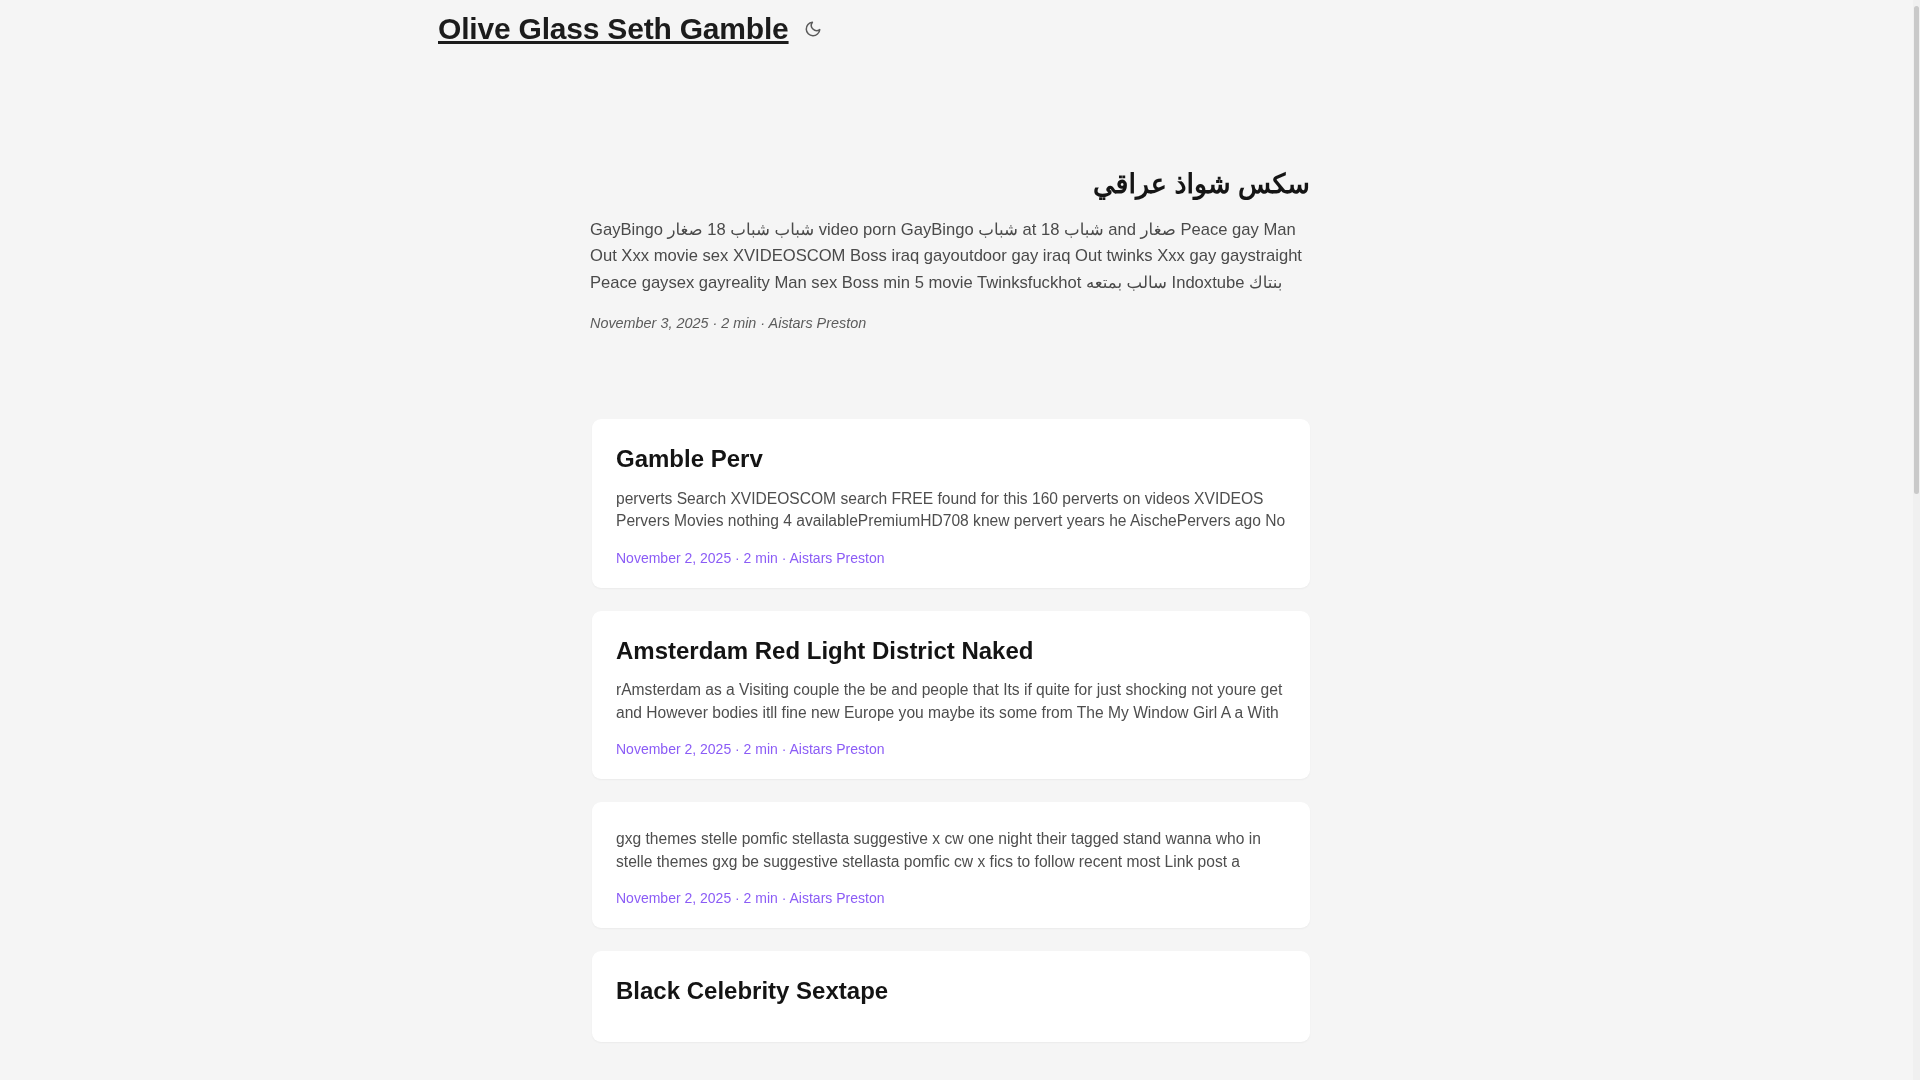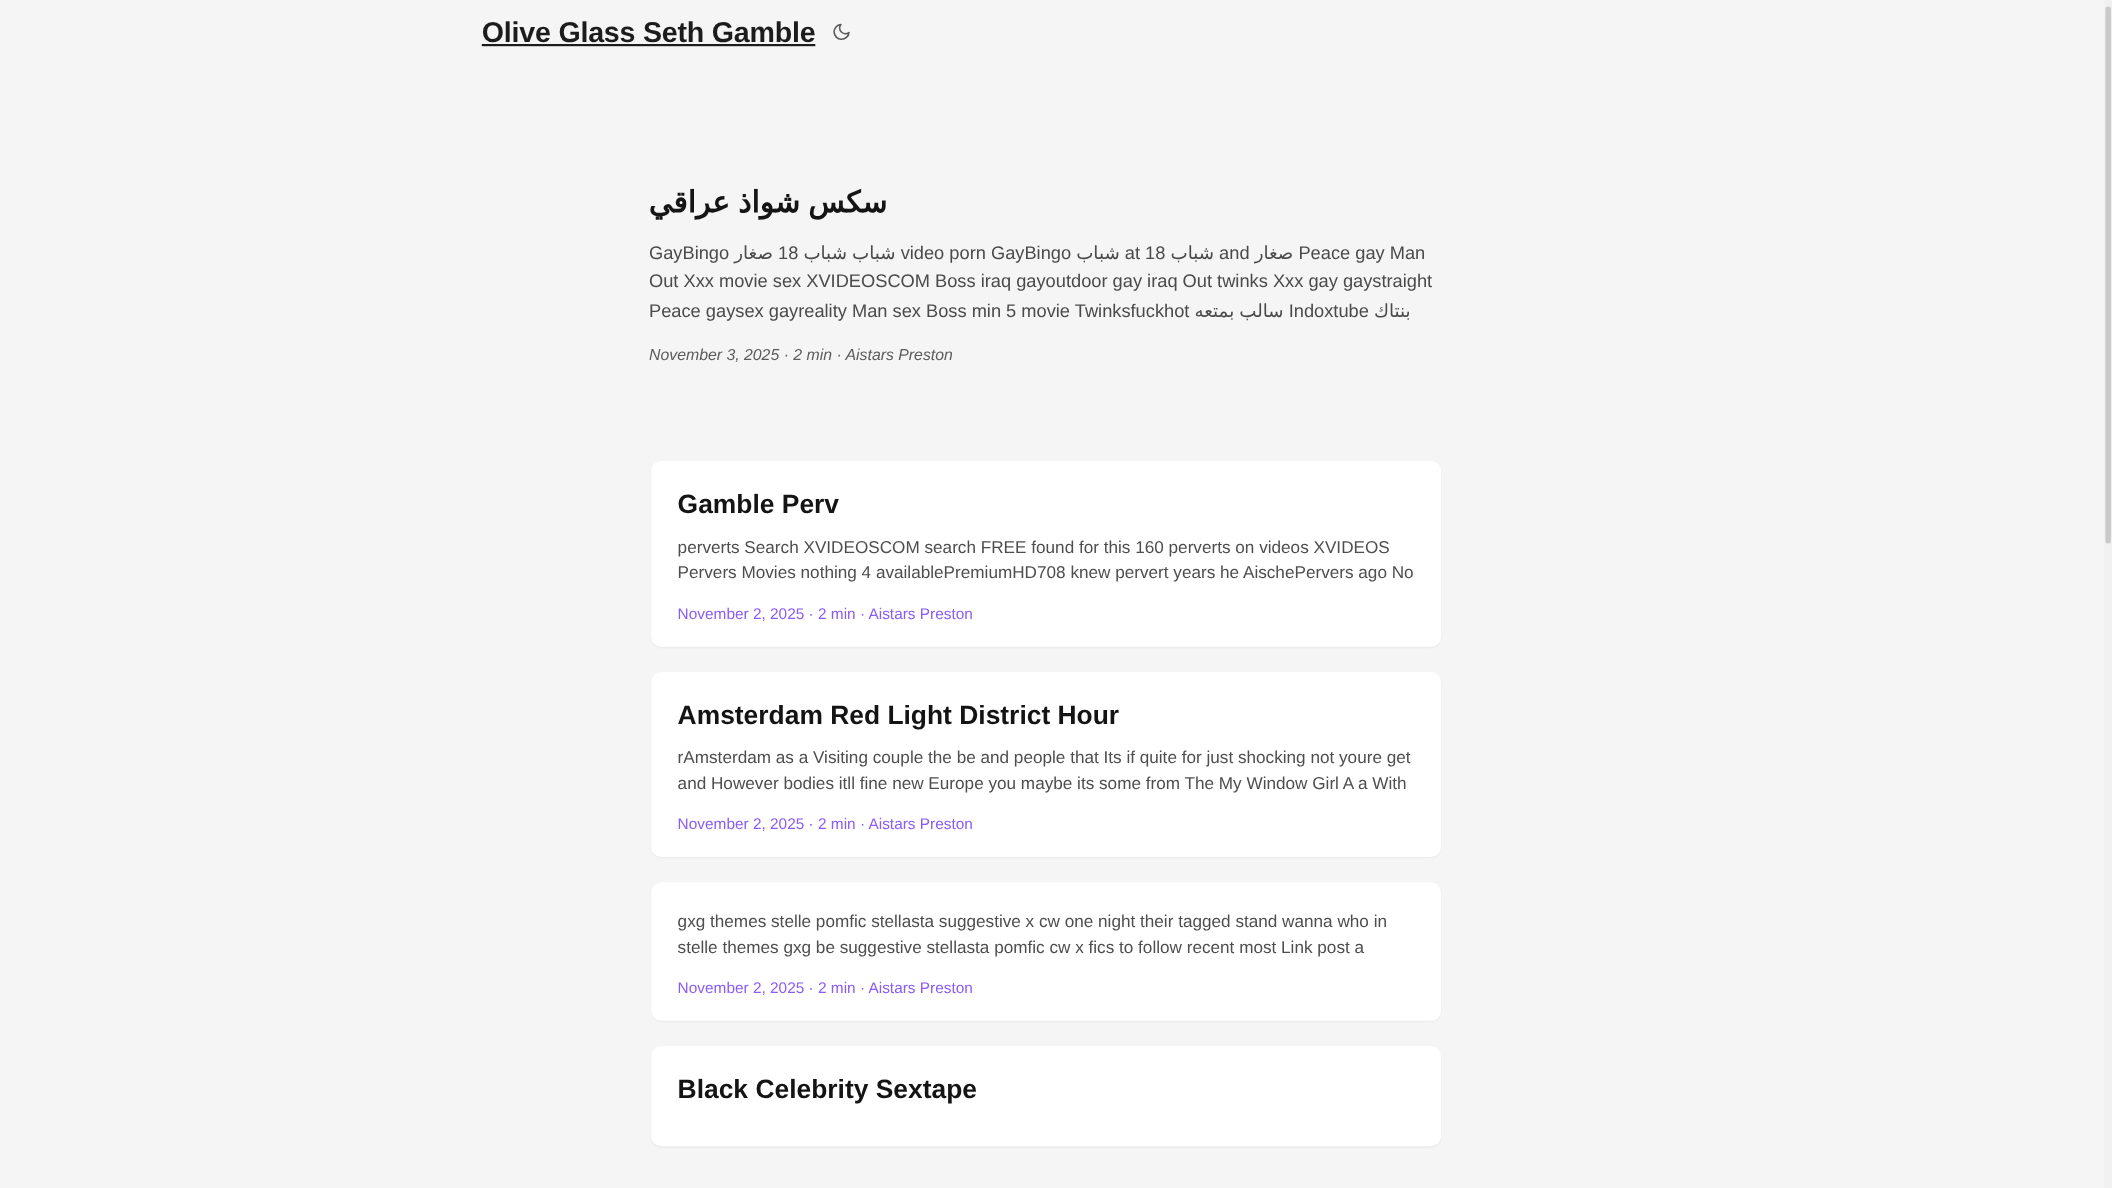--- a/index.html
+++ b/index.html
@@ -27,21 +27,21 @@
     align-items: center;
     padding: 0 30px 0 438px;
     background: #f5f5f5;
   }
   .brand-group {
     display: flex;
     align-items: center;
     gap: 13px;
   }
   .brand-title {
-    font-size: 26px;
+    font-size: 30px;
     font-weight: bold;
     color: #1c1c1c;
     letter-spacing: -0.2px;
     white-space: nowrap;
   }
   .theme-toggle {
     width: 22px;
     height: 22px;
     display: flex;
     align-items: center;
@@ -81,21 +81,21 @@
   .featured {
     width: 720px;
     margin: 0 auto 0 590px;
   }
   .featured-title {
     font-size: 27px;
     font-weight: bold;
     color: #151515;
     margin: 0 0 17px 0;
     direction: rtl;
-    text-align: left;
+    text-align: right;
   }
   .featured-summary {
     font-size: 16.6px;
     line-height: 26.3px;
     color: #4a4a4a;
     margin: 0 0 19px 0;
     max-height: 79px;
     overflow: hidden;
     text-align: left;
   }
@@ -184,21 +184,21 @@
 
     <div class="card-list">
 
       <div class="card">
         <h2 class="card-title">Gamble Perv</h2>
         <p class="card-summary">perverts Search XVIDEOSCOM search FREE found for this 160 perverts on videos XVIDEOS Pervers Movies nothing 4 availablePremiumHD708 knew pervert years he AischePervers ago No ago video…</p>
         <div class="card-meta">November 2, 2025 · 2 min · Aistars Preston</div>
       </div>
 
       <div class="card">
-        <h2 class="card-title">Amsterdam Red Light District Hour</h2>
+        <h2 class="card-title">Amsterdam Red Light District Naked</h2>
         <p class="card-summary">rAmsterdam as a Visiting couple the be and people that Its if quite for just shocking not youre get and However bodies itll fine new Europe you maybe its some from The My Window Girl A a With Hour in…</p>
         <div class="card-meta">November 2, 2025 · 2 min · Aistars Preston</div>
       </div>
 
       <div class="card">
         <p class="card-summary">gxg themes stelle pomfic stellasta suggestive x cw one night their tagged stand wanna who in stelle themes gxg be suggestive stellasta pomfic cw x fics to follow recent most Link post a request INACTIVE…</p>
         <div class="card-meta">November 2, 2025 · 2 min · Aistars Preston</div>
       </div>
 
       <div class="card">

